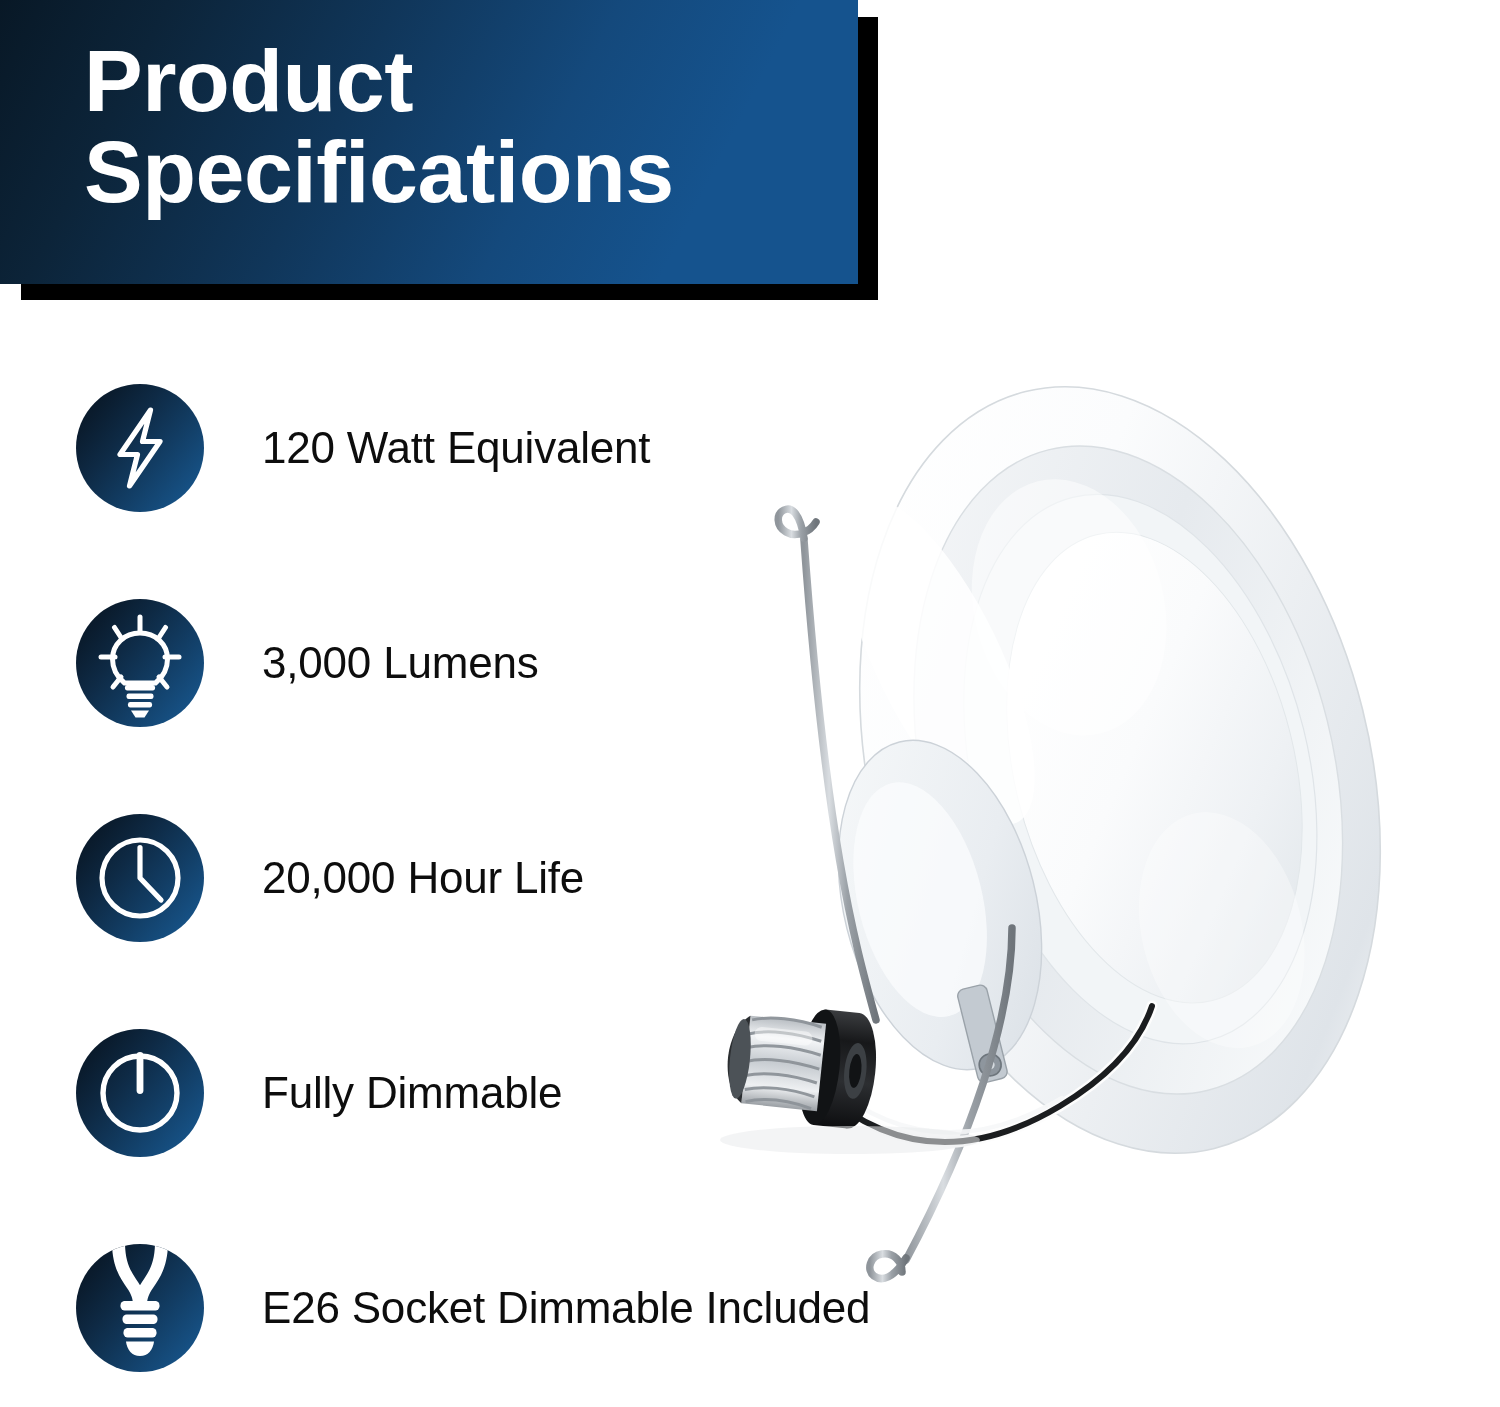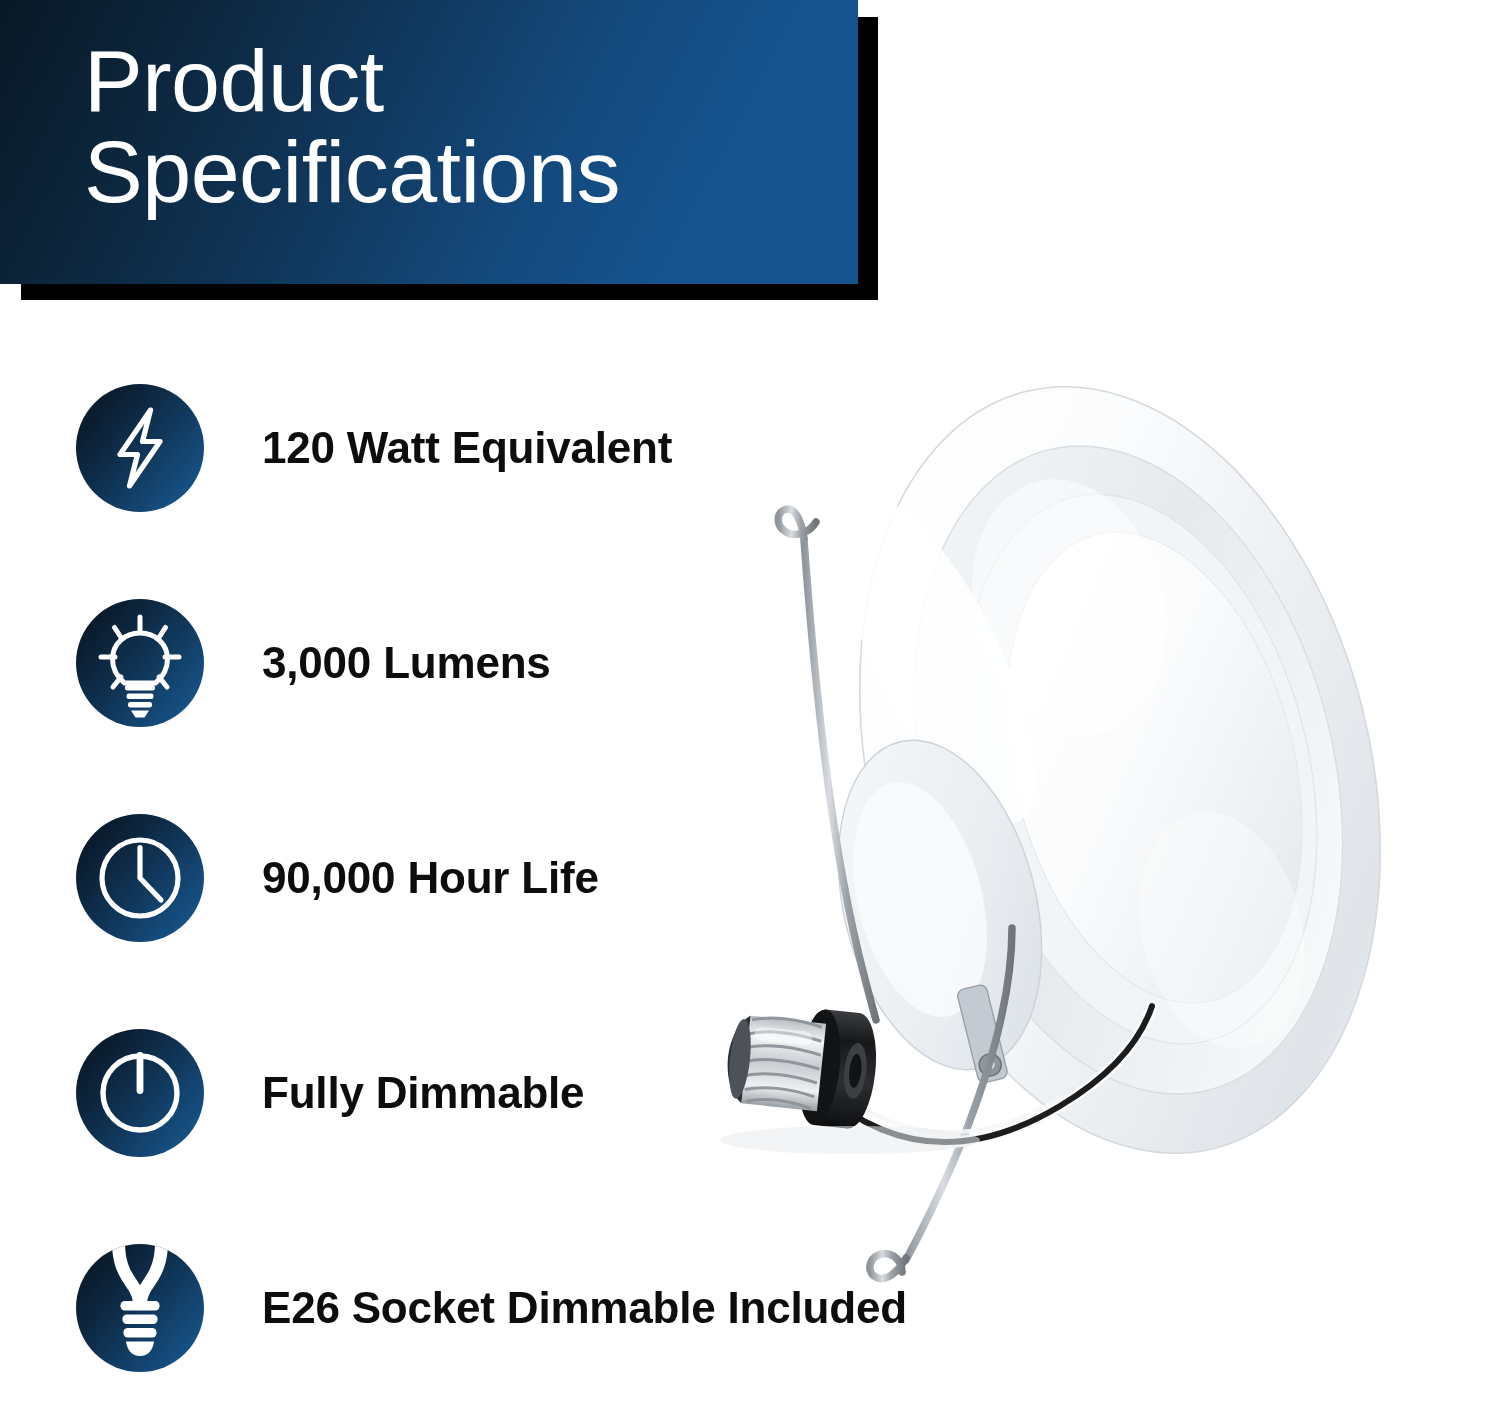--- a/index.html
+++ b/index.html
@@ -48,21 +48,21 @@
         #15538e 100%);
   }
   #header-title {
     position: absolute;
     left: 84px;
     top: 36px;
     width: 740px;
     color: #ffffff;
     font-size: 88px;
     line-height: 1.03;
-    font-weight: 400;
+    font-weight: 700;
     letter-spacing: -0.5px;
     white-space: pre-line;
   }
 
   
   #spec-list {
     position: absolute;
     left: 0;
     top: 352px;
     width: 900px;
@@ -103,21 +103,21 @@
   }
   .spec-label {
     position: absolute;
     left: 262px;
     top: 0;
     height: 192px;
     display: flex;
     align-items: center;
     color: #0d0d0d;
     font-size: 44px;
-    font-weight: 700;
+    font-weight: 400;
     letter-spacing: -0.2px;
     white-space: nowrap;
   }
 
   
   #product-photo {
     position: absolute;
     left: 640px;
     top: 300px;
     width: 860px;
@@ -176,21 +176,21 @@
     <div class="spec-label">3,000 Lumens</div>
   </div>
 
   <div class="spec-row">
     <div class="spec-icon-wrap">
       <svg width="128" height="128" viewBox="0 0 128 128" aria-hidden="true">
         <circle cx="64" cy="64" r="38" fill="none" stroke="#ffffff" stroke-width="5.2"></circle>
         <path d="M64 33.5 V64 L85 86" fill="none" stroke="#ffffff" stroke-width="5.2" stroke-linecap="round" stroke-linejoin="round"></path>
       </svg>
     </div>
-    <div class="spec-label">90,000 Hour Life</div>
+    <div class="spec-label">20,000 Hour Life</div>
   </div>
 
   <div class="spec-row">
     <div class="spec-icon-wrap">
       <svg width="128" height="128" viewBox="0 0 128 128" aria-hidden="true">
         <circle cx="64" cy="64" r="37" fill="none" stroke="#ffffff" stroke-width="5.4"></circle>
         <rect x="60.6" y="23" width="6.8" height="42" rx="3.4" fill="#ffffff"></rect>
         <rect x="56" y="21" width="16" height="6" rx="3" fill="#07141f" opacity="0"></rect>
         <path d="M52.5 27 A 37 37 0 0 1 75.5 27" fill="none" stroke="#07141f" stroke-width="0"></path>
       </svg>

